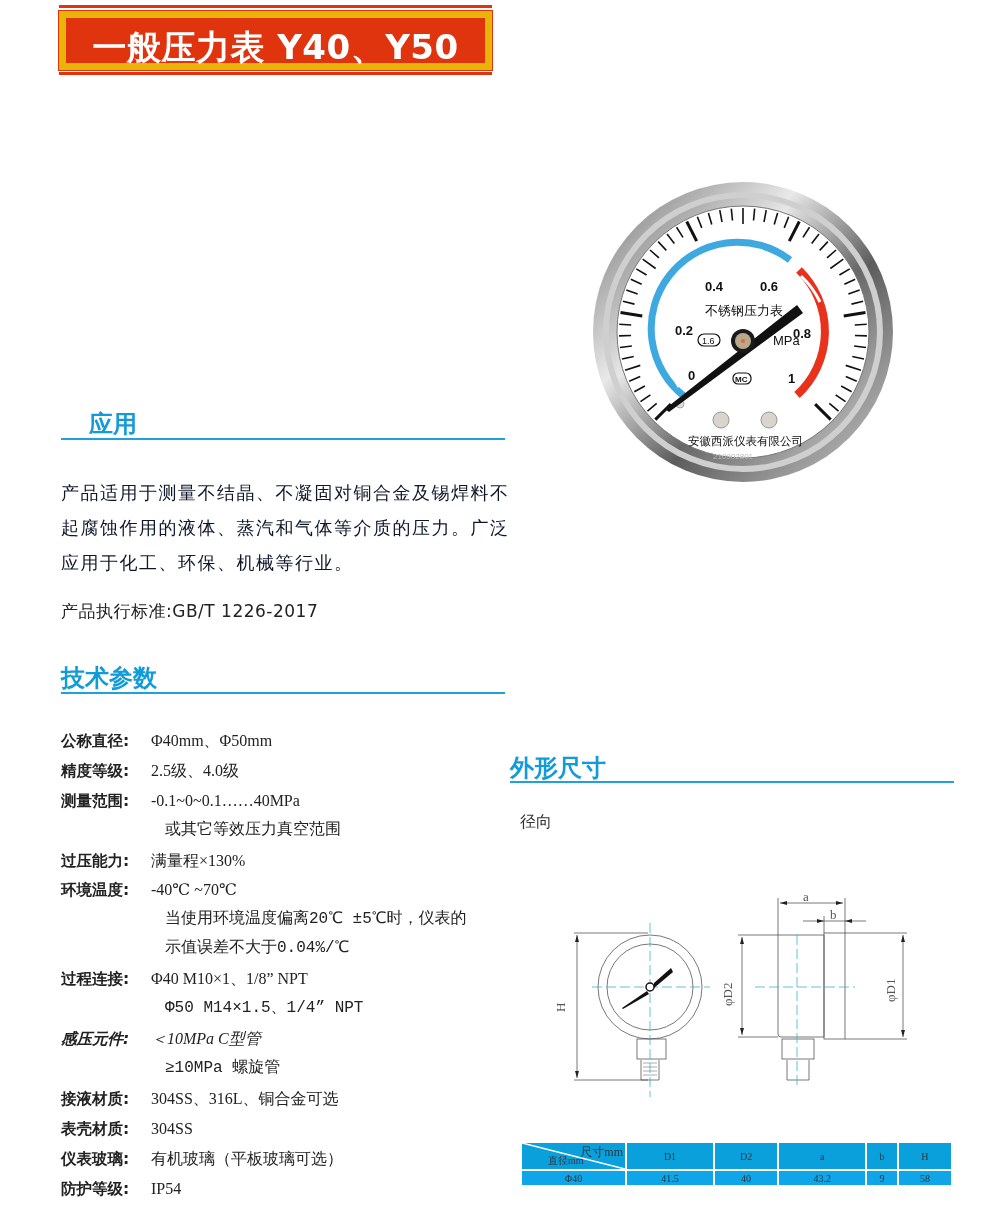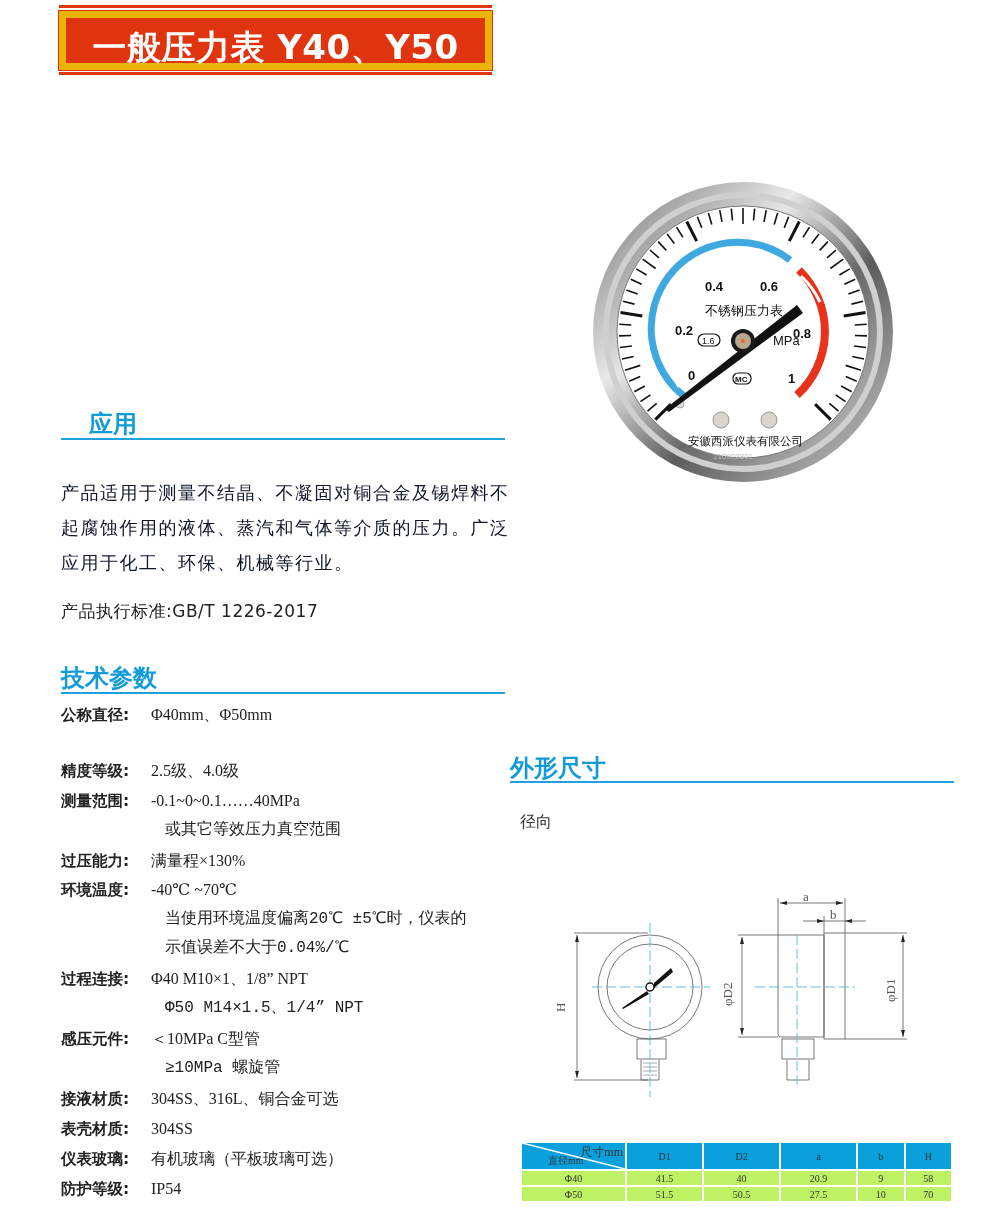--- a/index.html
+++ b/index.html
@@ -55,21 +55,21 @@
     }
 
     
     table.dim {
       position: absolute; left: 520px; top: 1141px; width: 433px;
       border-collapse: collapse; font-family: "Liberation Serif", "DejaVu Serif", serif;
       font-size: 10px; color: #333;
     }
     table.dim td { border: 2px solid #ffffff; text-align: center; padding: 0; }
     table.dim tr.head td { background: #0aa0dc; height: 26px; }
-    table.dim tr.body td { background: #bef264; height: 14px; }
+    table.dim tr.body td { background: #0ea5e9; height: 14px; }
     .corner { position: relative; width: 103px; }
     .corner svg { position: absolute; left: 0; top: 0; }
     .corner .c-top { position: absolute; right: 2px; top: 1px; font-size: 12px; }
     .corner .c-bot { position: absolute; left: 2px; bottom: 1px; font-size: 10px; margin-left: 24px; }
   </style>
 </head>
 <body>
 
 <div class="banner-stripe" style="top:5px;"></div>
 <div class="banner">一般压力表 Y40、Y50</div>
@@ -187,31 +187,31 @@
 </svg>
 
 <div class="section-title" style="left:61px; top:410px;margin-left:28px;">应用</div>
 <div class="section-rule" style="left:61px; top:438px; width:444px;"></div>
 <div class="para" style="top:475px;">产品适用于测量不结晶、不凝固对铜合金及锡焊料不起腐蚀作用的液体、蒸汽和气体等介质的压力。广泛应用于化工、环保、机械等行业。</div>
 <div class="std">产品执行标准:GB/T 1226-2017</div>
 
 <div class="section-title" style="left:61px; top:664px;">技术参数</div>
 <div class="section-rule" style="left:61px; top:692px; width:444px;"></div>
 
-<div class="spec-row" style="top:700px;"><span class="spec-label">公称直径:</span><span class="spec-value">Φ40mm、Φ50mm</span></div>
+<div class="spec-row" style="top:726px;"><span class="spec-label">公称直径:</span><span class="spec-value">Φ40mm、Φ50mm</span></div>
 <div class="spec-row" style="top:756px;"><span class="spec-label">精度等级:</span><span class="spec-value">2.5级、4.0级</span></div>
 <div class="spec-row" style="top:786px;"><span class="spec-label">测量范围:</span><span class="spec-value">-0.1~0~0.1……40MPa</span></div>
 <div class="spec-cont" style="top:816px;">或其它等效压力真空范围</div>
 <div class="spec-row" style="top:846px;"><span class="spec-label">过压能力:</span><span class="spec-value">满量程×130%</span></div>
 <div class="spec-row" style="top:875px;"><span class="spec-label">环境温度:</span><span class="spec-value">-40℃ ~70℃</span></div>
 <div class="spec-cont" style="top:905px;">当使用环境温度偏离20℃ ±5℃时，仪表的</div>
 <div class="spec-cont" style="top:934px;">示值误差不大于0.04%/℃</div>
 <div class="spec-row" style="top:964px;"><span class="spec-label">过程连接:</span><span class="spec-value">Φ40  M10×1、1/8” NPT</span></div>
 <div class="spec-cont" style="top:994px;">Φ50  M14×1.5、1/4” NPT</div>
-<div class="spec-row" style="top:1024px;"><span class="spec-label">感压元件:</span><span class="spec-value">＜10MPa  C型管</span></div>
+<div class="spec-row" style="top:1024px;font-style:italic;"><span class="spec-label">感压元件:</span><span class="spec-value">＜10MPa  C型管</span></div>
 <div class="spec-cont" style="top:1054px;">≥10MPa  螺旋管</div>
 <div class="spec-row" style="top:1084px;"><span class="spec-label">接液材质:</span><span class="spec-value">304SS、316L、铜合金可选</span></div>
 <div class="spec-row" style="top:1114px;"><span class="spec-label">表壳材质:</span><span class="spec-value">304SS</span></div>
 <div class="spec-row" style="top:1144px;"><span class="spec-label">仪表玻璃:</span><span class="spec-value">有机玻璃（平板玻璃可选）</span></div>
 <div class="spec-row" style="top:1174px;"><span class="spec-label">防护等级:</span><span class="spec-value">IP54</span></div>
 
 <div class="section-title" style="left:510px; top:754px;">外形尺寸</div>
 <div class="section-rule" style="left:510px; top:781px; width:444px;"></div>
 <div class="sub-label">径向</div>
 
@@ -295,26 +295,18 @@
     <td>D1</td>
     <td>D2</td>
     <td>a</td>
     <td>b</td>
     <td>H</td>
   </tr>
   <tr class="body">
     <td>Φ40</td>
     <td>41.5</td>
     <td>40</td>
-    <td>20.9</td>
+    <td>43.2</td>
     <td>9</td>
     <td>58</td>
   </tr>
-  <tr class="body">
-    <td>Φ50</td>
-    <td>51.5</td>
-    <td>50.5</td>
-    <td>27.5</td>
-    <td>10</td>
-    <td>70</td>
-  </tr>
 </tbody>
   </table>
 
 </body></html>

